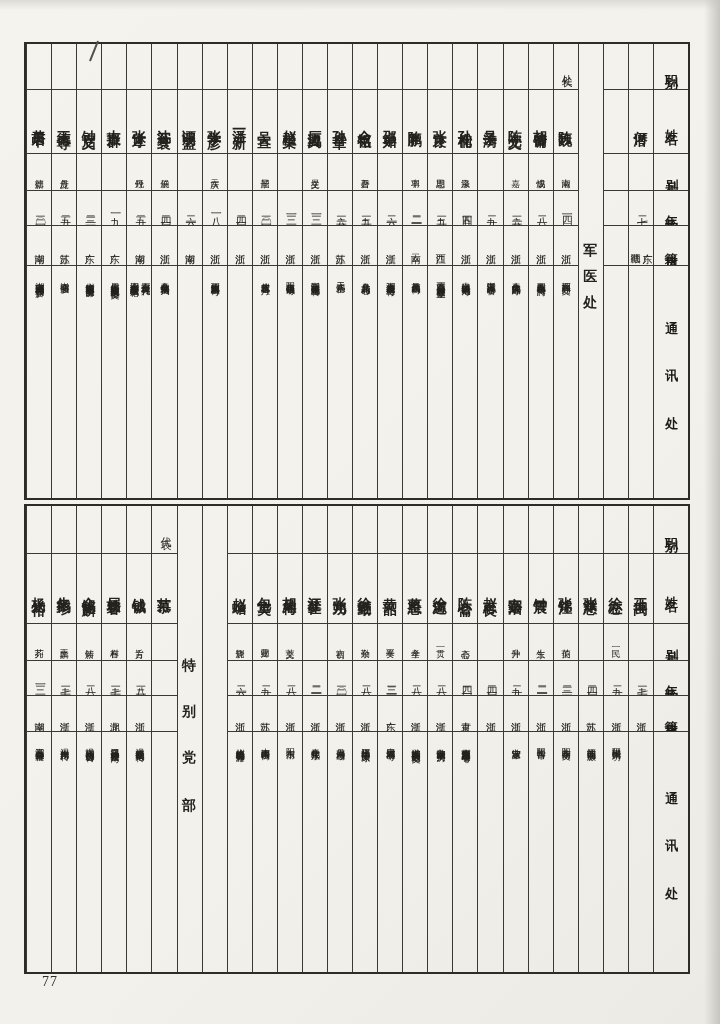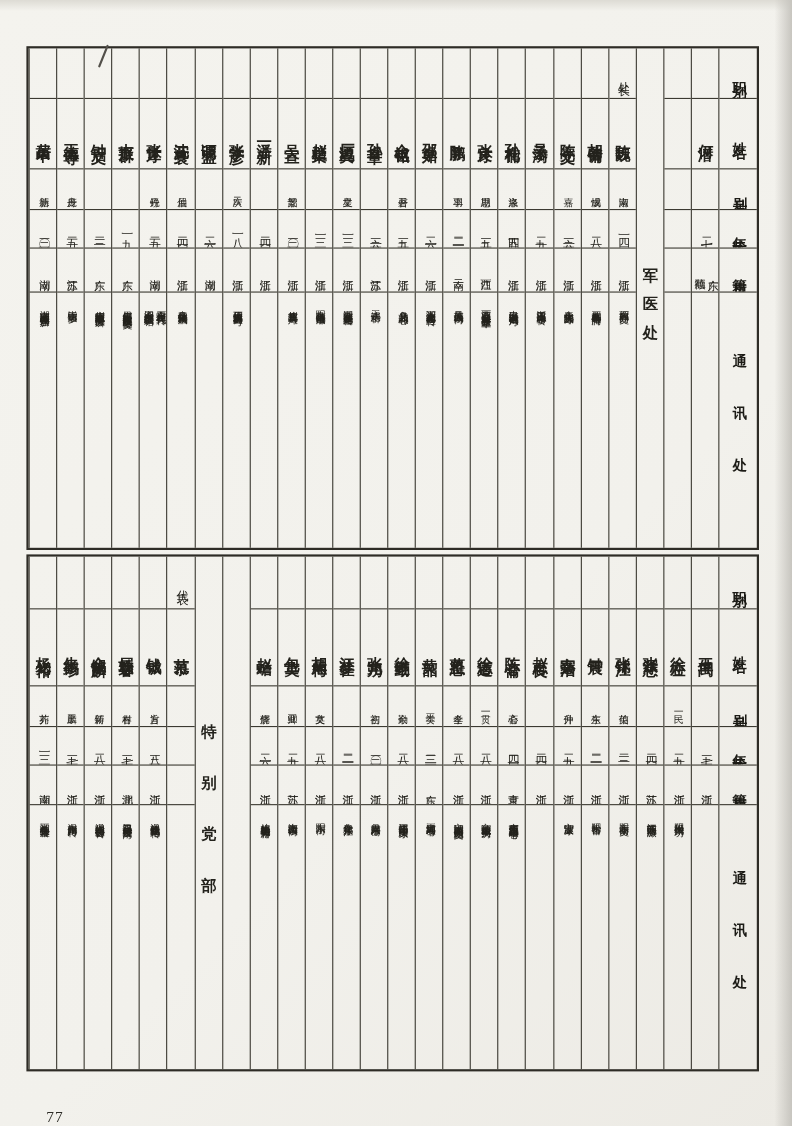--- a/index.html
+++ b/index.html
@@ -45,21 +45,21 @@
   .hcell.addr{justify-content:center;padding:0;letter-spacing:48px;}
 
   .cell.section{flex:1 1 auto;border-bottom:none;font-size:14px;font-weight:700;}
   #t0 .cell.section{letter-spacing:26px;}
   #t1 .cell.section{letter-spacing:46px;}
   .col.blank-plain .cell{flex:1 1 auto;border-bottom:none;}
 
   .pen-mark{position:absolute;left:93px;top:40px;width:2px;height:22px;
     background:#53504a;transform:rotate(22deg);border-radius:1px;}
   .page-number{position:absolute;left:42px;top:974px;font-family:"Liberation Serif",serif;
-    font-size:14px;color:#2c2b26;letter-spacing:1px;margin-top:35px;}
+    font-size:14px;color:#2c2b26;letter-spacing:1px;}
 </style>
 </head>
 <body>
 
 <div class="scan-top"></div>
 <div class="scan-edge"></div>
 
 <div id="t0" class="table">
     <div class="col header">
       <div class="cell role hcell">职别</div>

